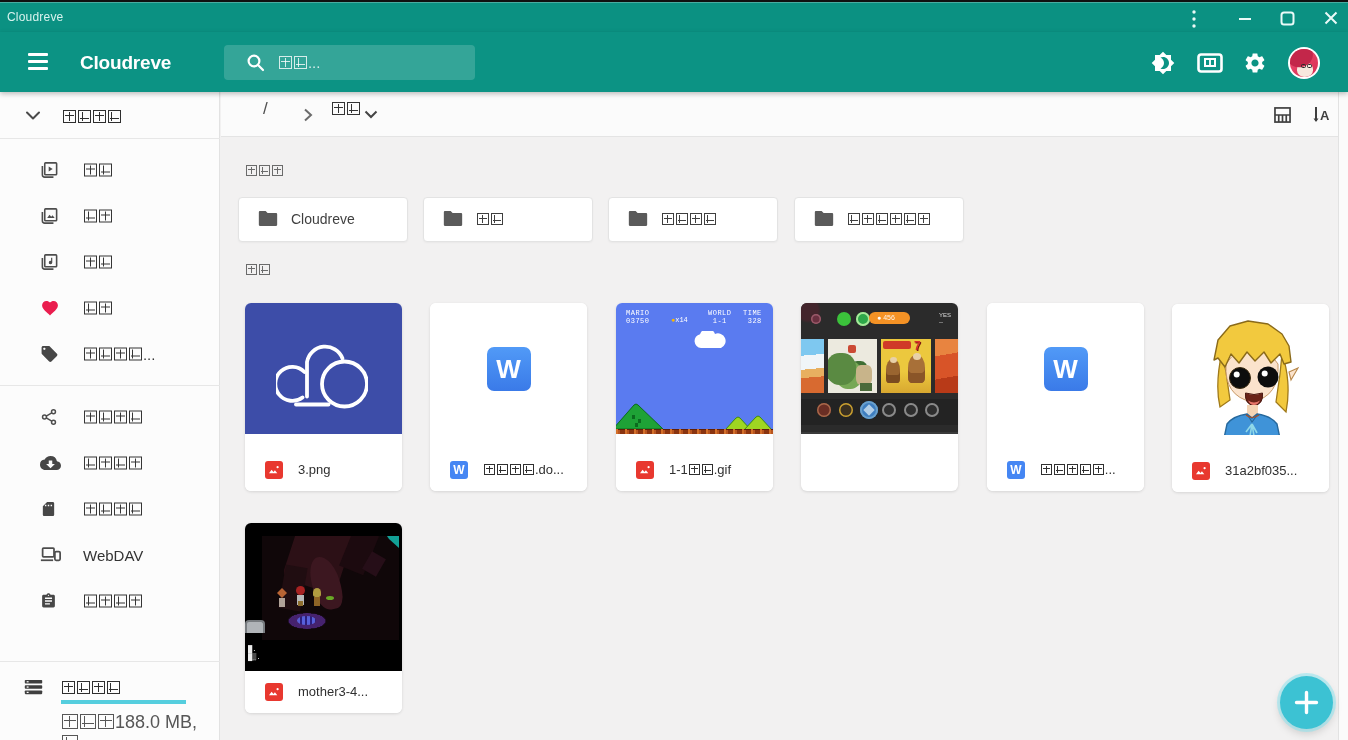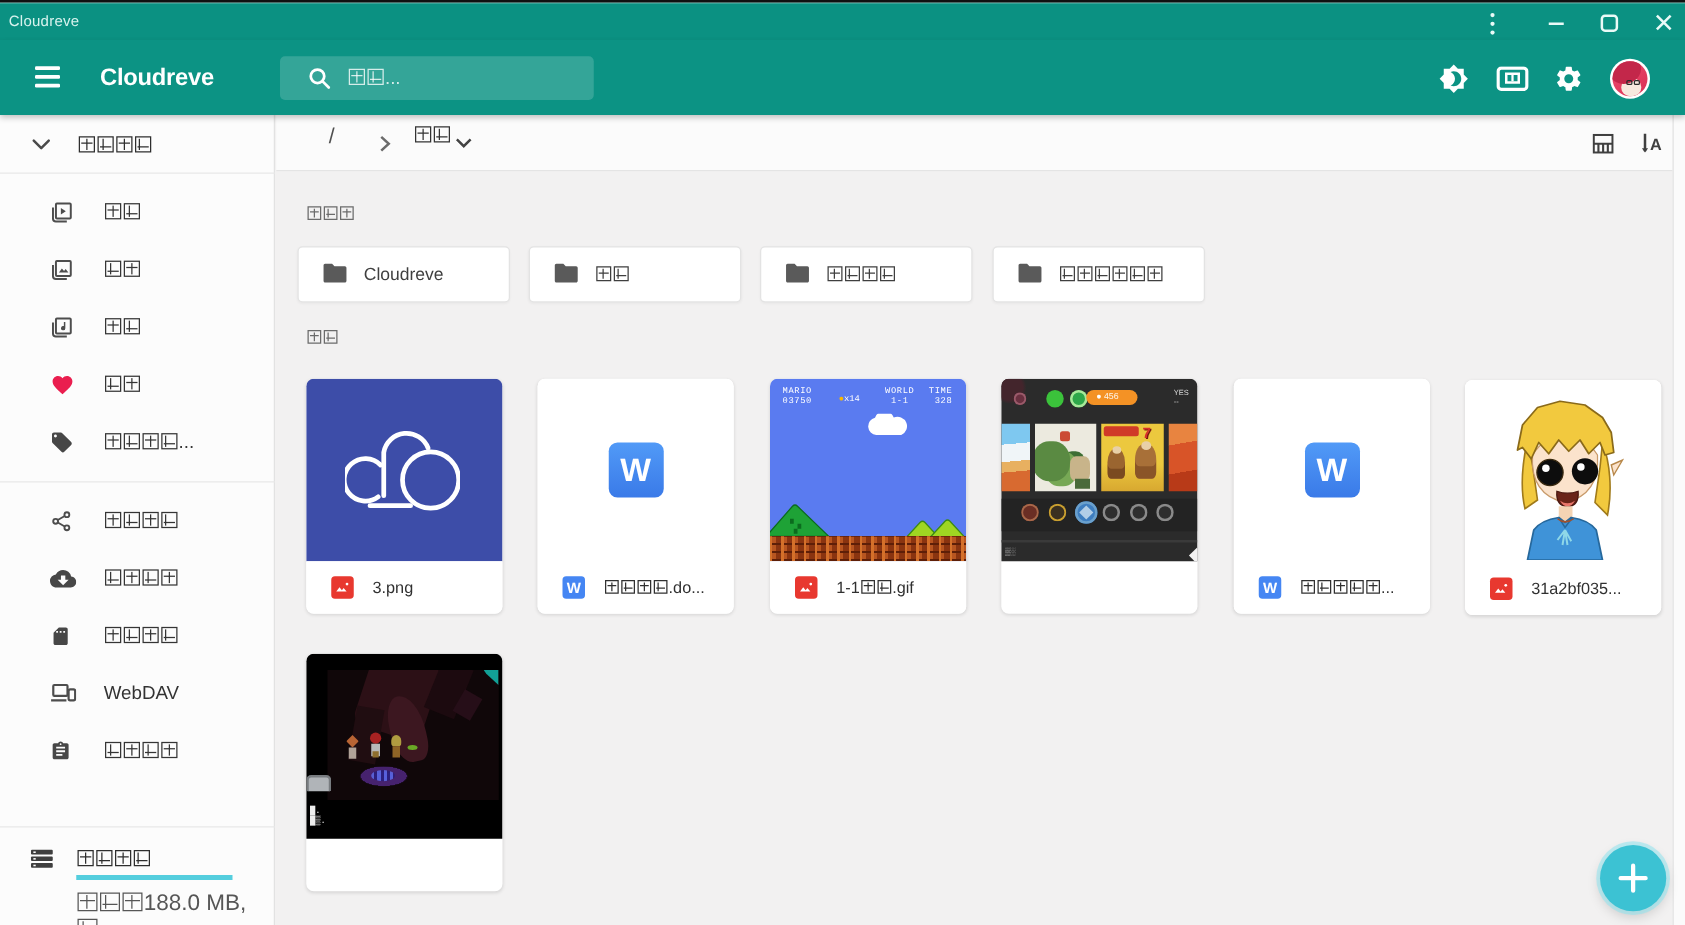--- a/index.html
+++ b/index.html
@@ -29,21 +29,21 @@
 
 #crumb{position:absolute;left:221px;top:92px;width:1127px;height:45px;background:#fbfbfb;border-bottom:1px solid #e4e4e4}
 
 #content{position:absolute;left:221px;top:138px;width:1127px;height:602px;background:#f2f1f1}
 #scrollstrip{position:absolute;left:1338px;top:92px;width:10px;height:648px;background:#fbfbfb;border-left:1px solid #e2e2e2}
 .seclabel{position:absolute;color:#6b6b6b;font-size:13px}
 .chip{position:absolute;top:197px;width:170px;height:45px;background:#fff;border:1px solid #e3e3e3;border-radius:4px;box-shadow:0 1px 2px rgba(0,0,0,.04);color:#3f3f3f;font-size:14px}
 .chip .fi{position:absolute;left:19px;top:12px}
 .chip .ft{position:absolute;left:52px;top:13px;white-space:nowrap}
 .card{position:absolute;width:157px;height:188px;background:#fff;border-radius:6px;box-shadow:0 1px 3px rgba(0,0,0,.12);overflow:hidden}
-.prev{position:absolute;left:0;top:0;width:157px;height:146px;overflow:hidden}
+.prev{position:absolute;left:0;top:0;width:157px;height:131px;overflow:hidden}
 .clabel{position:absolute;left:0;top:146px;width:157px;height:42px;background:#fff}
 .clabel .lic{position:absolute;left:20px;top:12px;width:18px;height:18px;border-radius:3px}
 .clabel .ltx{position:absolute;left:53px;top:13px;font-size:13px;color:#303030;white-space:nowrap}
 .wtile{position:absolute;left:50%;top:50%;transform:translate(-50%,-50%);width:44px;height:44px;border-radius:7px;background:linear-gradient(#519af7,#3a7ae8);color:#fff;font-weight:700;font-size:26px;text-align:center;line-height:44px}
 #fab{position:absolute;left:1280px;top:676px;width:53px;height:53px;border-radius:50%;background:#3cc2d3;box-shadow:0 0 0 3px rgba(144,228,238,.55),0 4px 10px rgba(0,0,0,.18)}
 </style>
 </head>
 <body>
 <div id="topline"></div>
 <div id="titlebar">
@@ -428,20 +428,27 @@
         <div class="abs" style="left:36px;top:65px;width:5px;height:5px;background:#8e6e2e"></div>
         <div class="abs" style="left:51px;top:52px;width:8px;height:9px;border-radius:50% 50% 30% 30%;background:#b09c40"></div>
         <div class="abs" style="left:52px;top:61px;width:6px;height:9px;background:#8e6426"></div>
         <div class="abs" style="left:64px;top:60px;width:8px;height:4px;border-radius:50%;background:#6aa826"></div>
       </div>
 
       <div class="abs" style="left:0px;top:97px;width:20px;height:13px;background:#b0b4b8;border:2px solid #787c80;border-radius:4px 4px 0 0;border-bottom:none"></div>
 
       <span class="abs" style="left:3px;top:122px;color:#eee;font-size:7px;font-family:'Liberation Mono',monospace">█.<br>█▒.</span>
     </div>
+    <div class="clabel" style="top:148px">
+      <div class="lic" style="background:#e8382f"><svg width="18" height="18" viewBox="0 0 18 18">
+            <path fill="#fff" d="M4 12.2l2.6-3.4 1.9 2.3 1.4-1.8 2.4 2.9z"></path>
+            <circle cx="12.6" cy="6.2" r="1.1" fill="#fff"></circle>
+          </svg></div>
+      <span class="ltx">mother3-4...</span>
+    </div>
   </div>
 </div>
 <div id="scrollstrip"></div>
 <div id="fab">
   <svg class="abs" style="left:13px;top:13px" width="27" height="27" viewBox="0 0 27 27">
       <path d="M13.5 3.5v20M3.5 13.5h20" stroke="#fff" stroke-width="3.4" stroke-linecap="round"></path>
     </svg>
 </div>
 
 </body></html>

